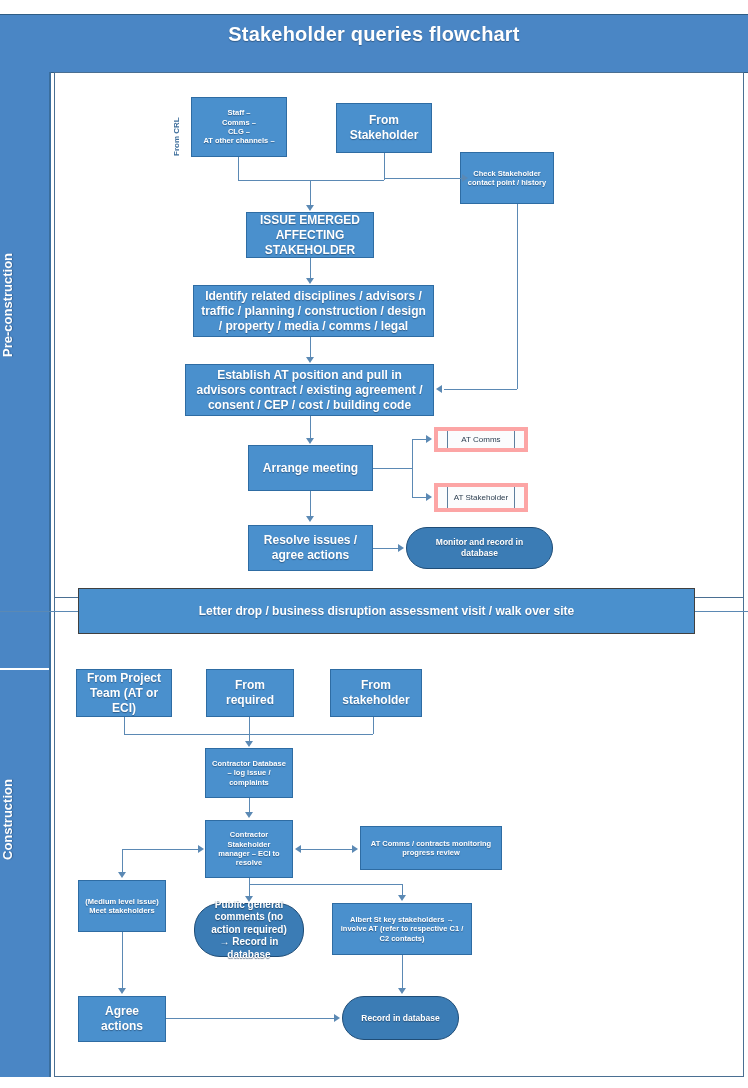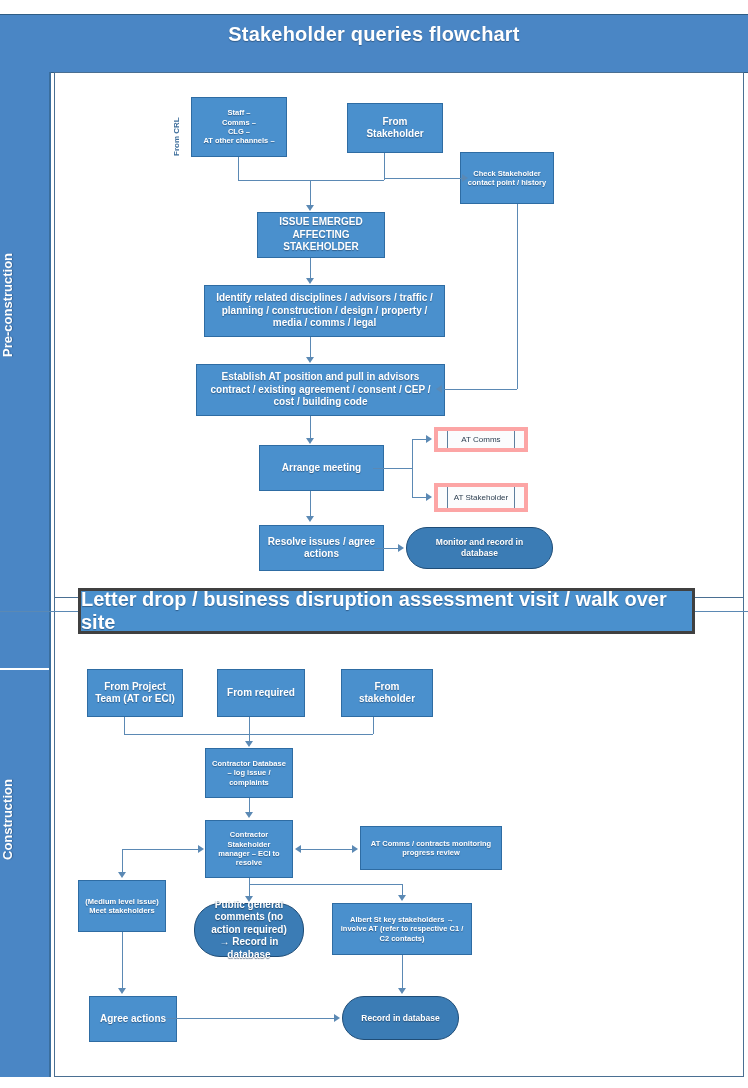--- a/index.html
+++ b/index.html
@@ -27,39 +27,39 @@
 
   .canvas{position:absolute;left:54px;top:72px;width:690px;height:1005px;background:#ffffff;
     border:1px solid #4a6f92;box-sizing:border-box;}
   .sec-divider{position:absolute;left:54px;top:597px;width:690px;height:1px;background:#4a6f92;}
 
   
   .node{position:absolute;box-sizing:border-box;background:#4a90cd;border:1px solid #2e6ca3;
     color:#ffffff;font-weight:bold;display:flex;align-items:center;justify-content:center;
     text-align:center;line-height:1.25;padding:3px 5px;
     text-shadow:0 1px 1px rgba(25,55,90,.55);}
-  .node.sm{font-size:10px;margin-left:11px;}
+  .node.sm{font-size:12px;}
   .node.xs{font-size:7.5px;}
 
   .term{position:absolute;box-sizing:border-box;background:#3b7cb5;border:1px solid #1f4d77;
     border-radius:26px;color:#ffffff;font-weight:bold;display:flex;align-items:center;
     justify-content:center;text-align:center;line-height:1.25;padding:3px 10px;
     font-size:8.5px;text-shadow:0 1px 1px rgba(20,45,75,.6);}
 
   
   .pdp{position:absolute;box-sizing:border-box;background:#fbfcfd;border:4px solid #fca5a5;
     color:#2c3e50;font-weight:normal;display:flex;align-items:center;justify-content:center;
     text-align:center;line-height:1.2;font-size:8px;}
   .pdp::before,.pdp::after{content:"";position:absolute;top:0;bottom:0;width:1px;background:#5e7f9e;}
   .pdp::before{left:9px;}
   .pdp::after{right:9px;}
 
-  .banner{position:absolute;box-sizing:border-box;background:#4a90cd;border:3px solid #404040;
-    color:#ffffff;font-weight:bold;font-size:20px;display:flex;align-items:center;
-    justify-content:center;text-align:left;
+  .banner{position:absolute;box-sizing:border-box;background:#4a90cd;border:1px solid #404040;
+    color:#ffffff;font-weight:bold;font-size:12px;display:flex;align-items:center;
+    justify-content:center;text-align:right;
     text-shadow:0 1px 1px rgba(25,55,90,.55);}
 
   .vlabel{position:absolute;color:#3f6f9c;font-size:8px;font-weight:bold;
     writing-mode:vertical-rl;transform:rotate(180deg);white-space:nowrap;}
 
   
   .ln{position:absolute;background:#5b89b4;}
   .lnh{height:1px;}
   .lnv{width:1px;}
   .arw{position:absolute;width:0;height:0;}

